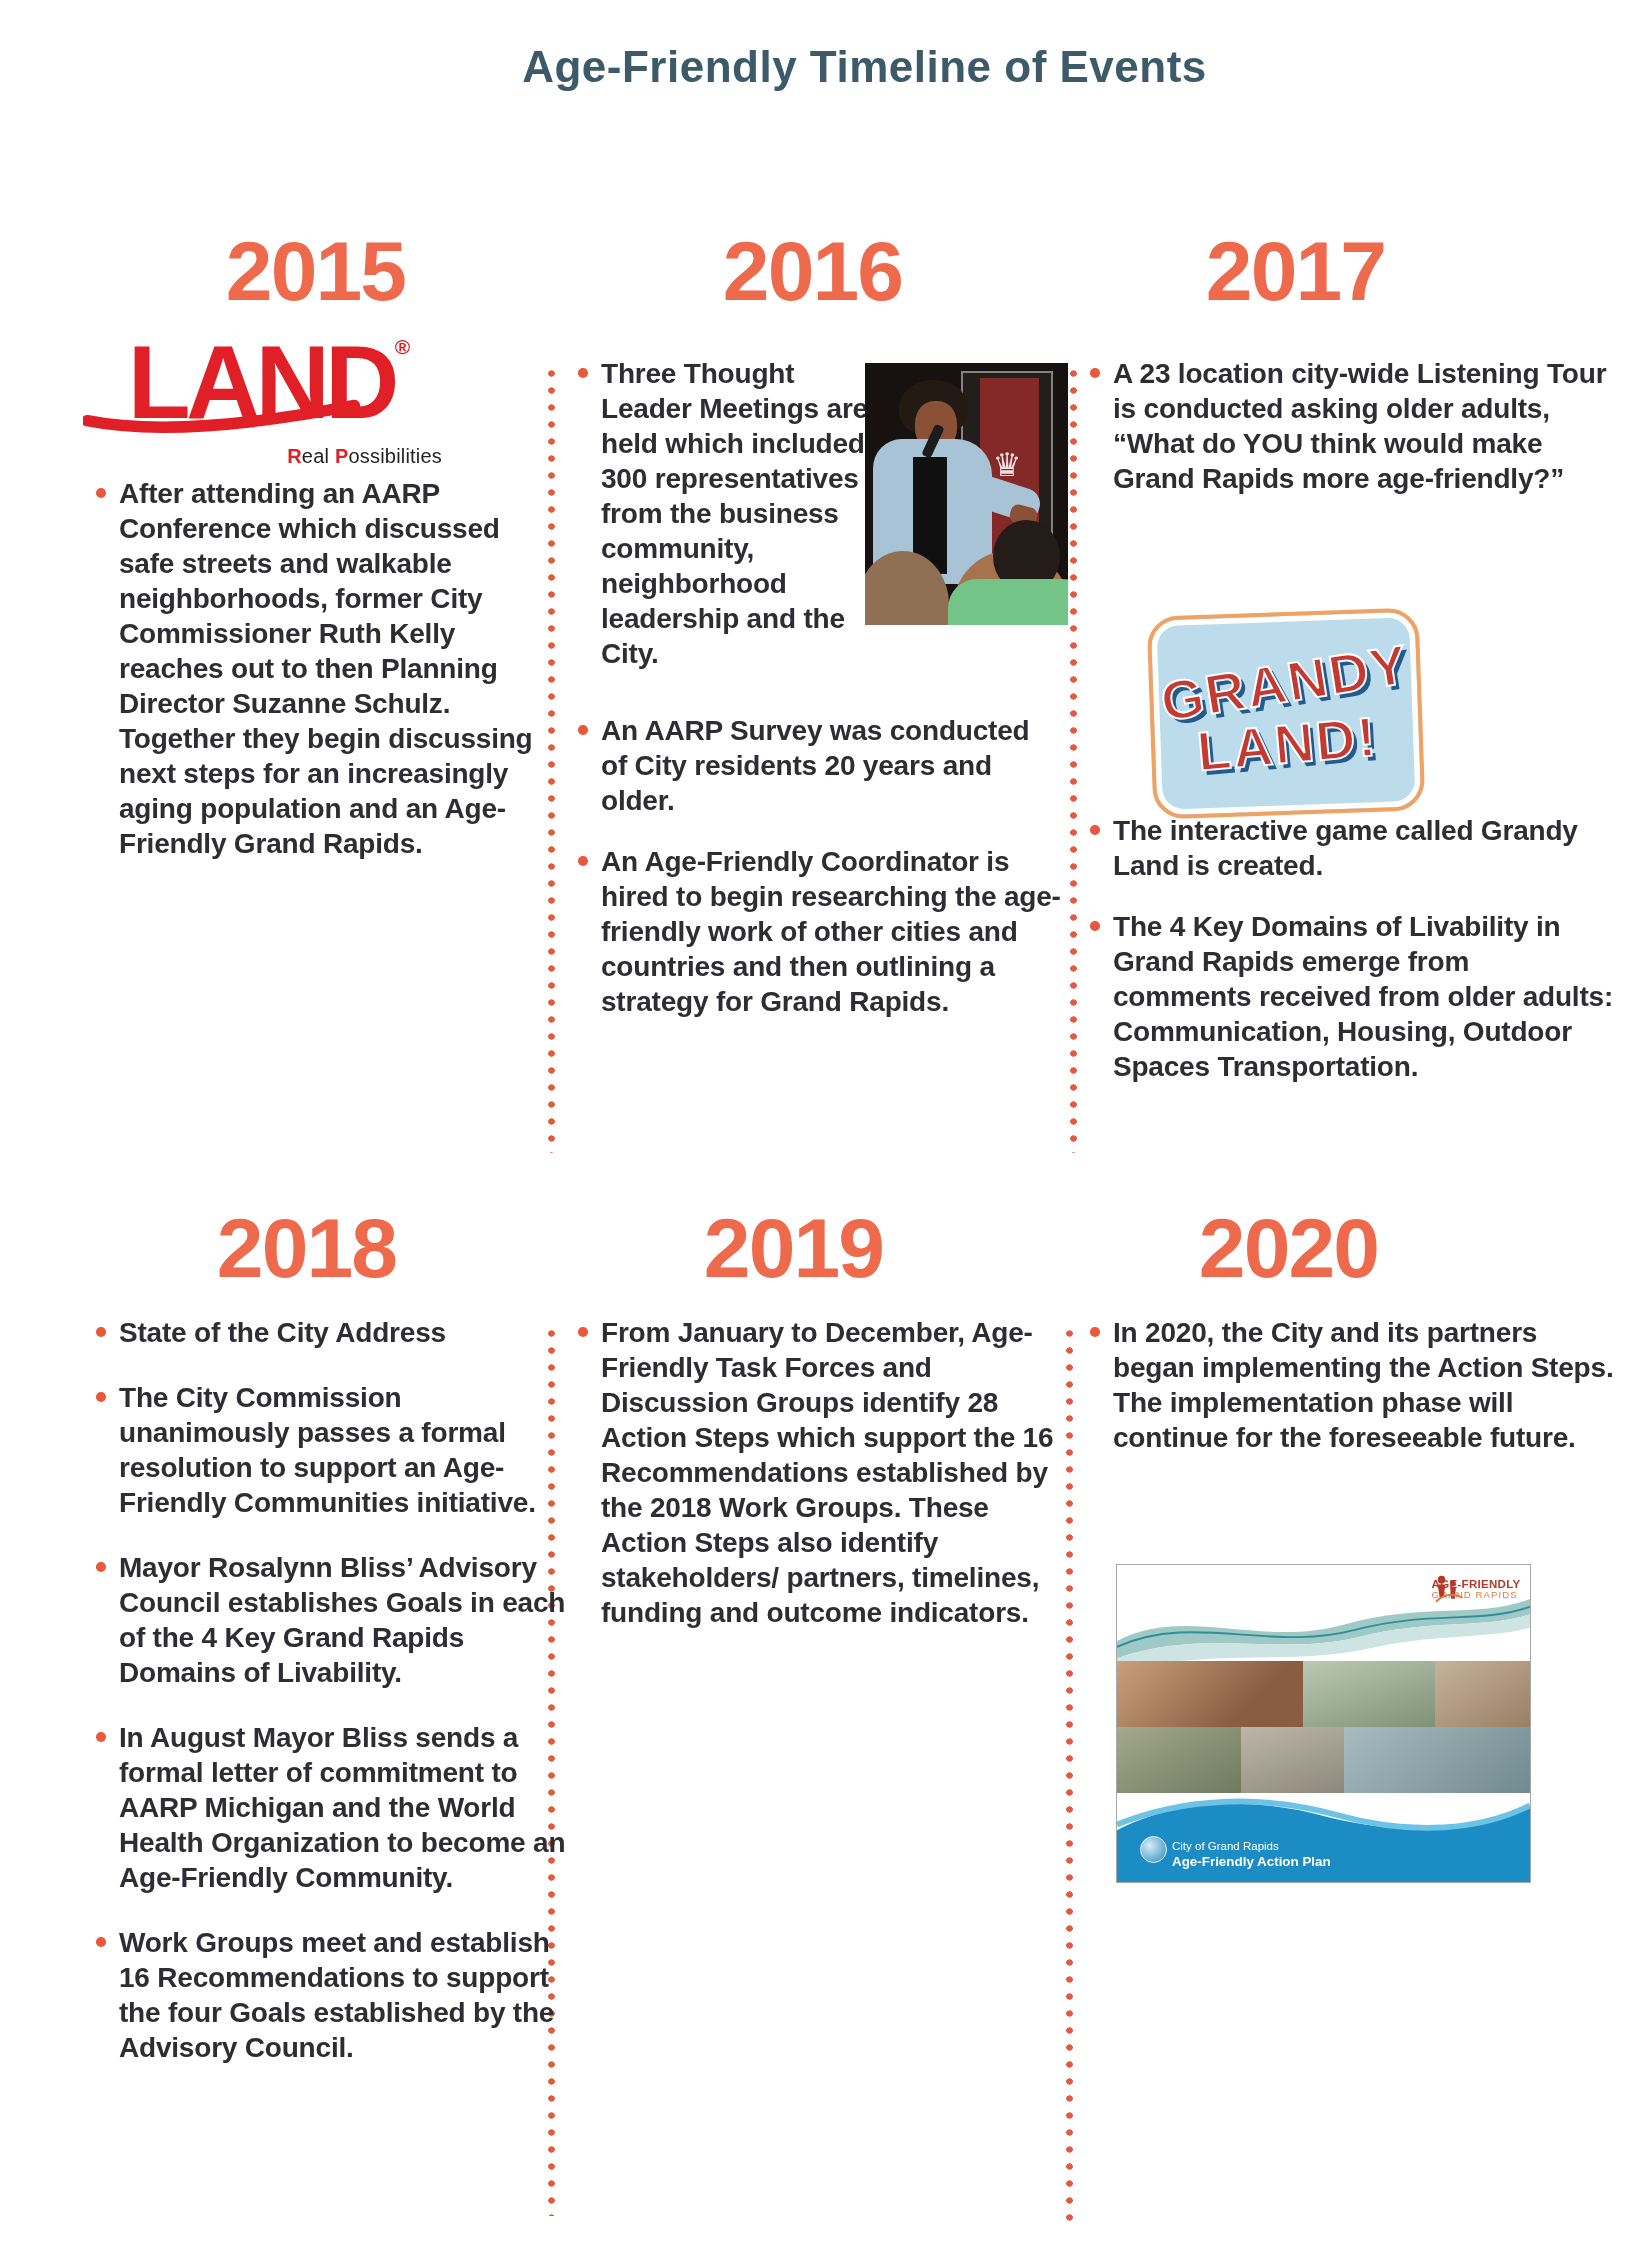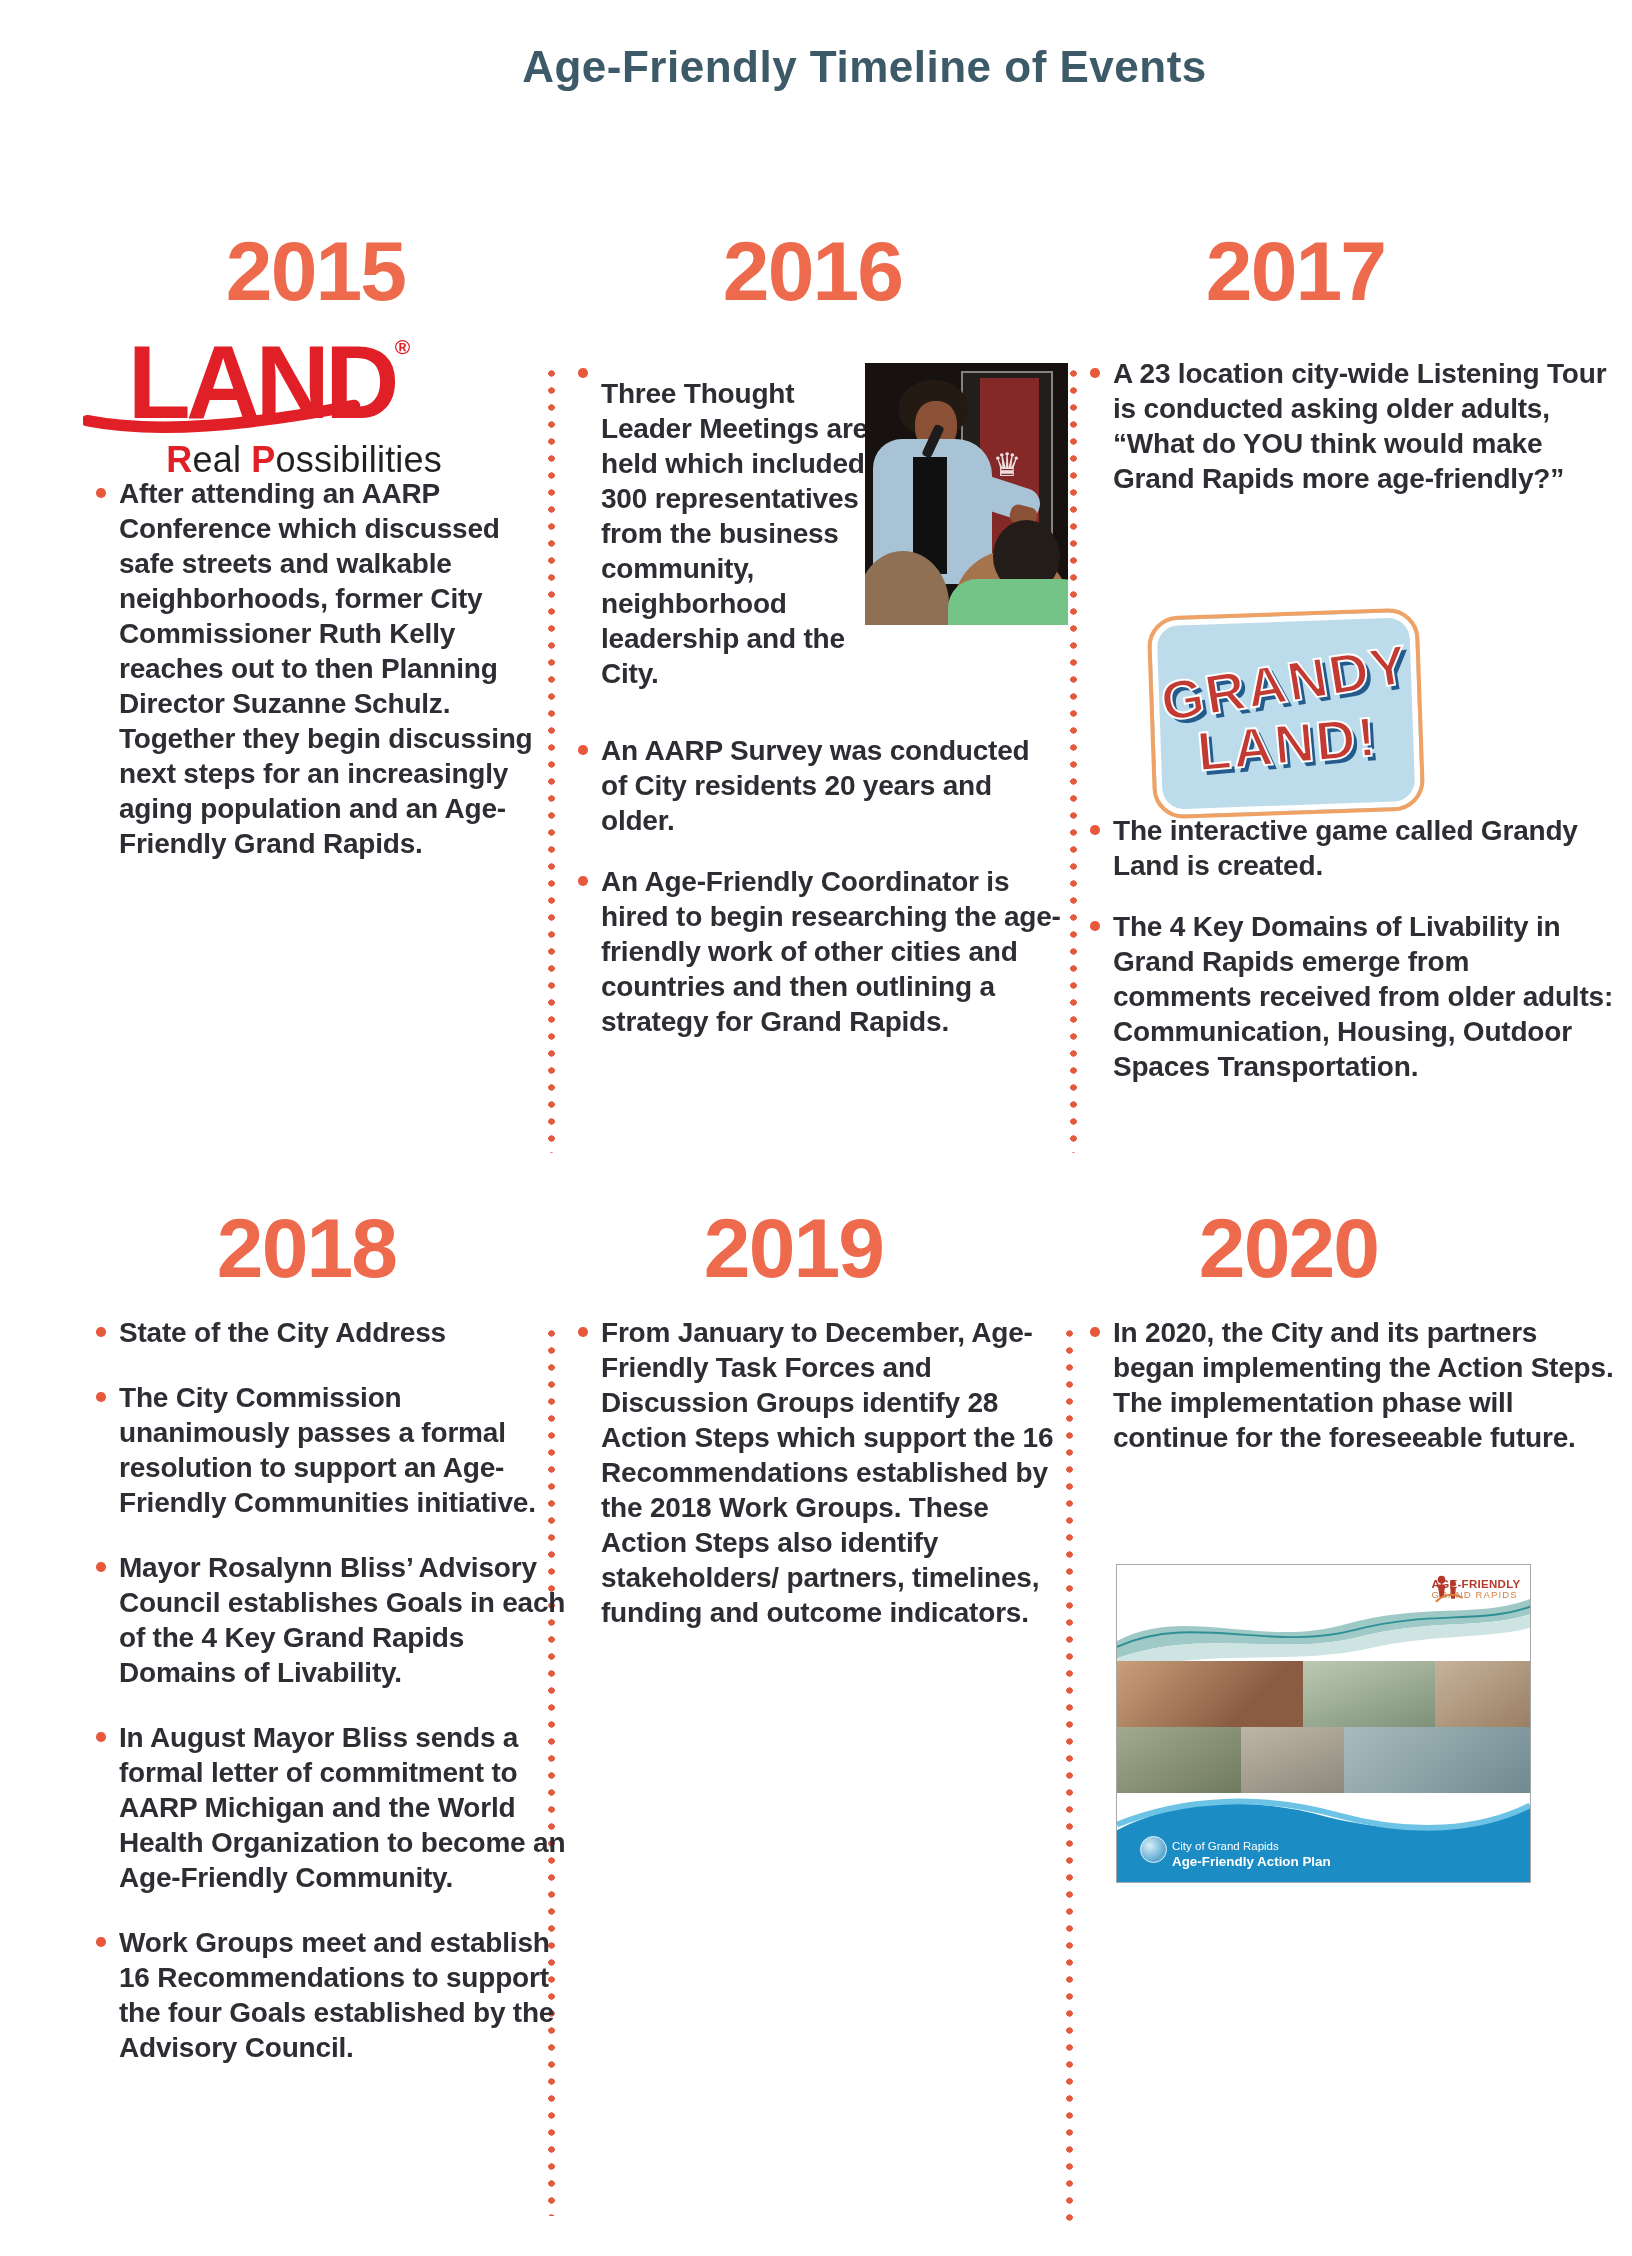--- a/index.html
+++ b/index.html
@@ -25,36 +25,36 @@
   #div3{left:547px;top:1325px;height:891px;}
   #div4{left:1065px;top:1325px;height:899px;}
 
   
   .list{position:absolute;}
   .item{display:flex;align-items:flex-start;margin:0 0 26px 0;}
   .dot{width:9.6px;height:9.6px;border-radius:50%;background:#e8593c;margin:12.4px 13.4px 0 0;flex:none;}
   .item p{margin:0;font-size:28px;line-height:35px;font-weight:bold;color:#2e2d33;letter-spacing:-0.2px;}
   #list2015{left:96px;top:476px;width:454px;}
   #list2016{left:578px;top:356px;width:483px;}
-  #list2016 .narrow p{max-width:270px;margin-top:20px;}
+  #list2016 .narrow p{max-width:270px;}
   #list2016 .gap-big{margin-bottom:42px;}
   #list2017a{left:1090px;top:356px;width:524px;}
   #list2017b{left:1090px;top:813px;width:524px;}
   #list2018{left:96px;top:1315px;width:470px;}
   #list2018 .item{margin-bottom:30px;}
   #list2019{left:578px;top:1315px;width:489px;}
   #list2020{left:1090px;top:1315px;width:528px;}
 
   
   .aarp{position:absolute;left:96px;top:331px;width:346px;}
   .aarp-row{display:flex;align-items:flex-start;justify-content:center;}
   .aarp-word{font-size:103px;line-height:1;font-weight:bold;color:#e01f26;letter-spacing:-4.8px;}
   .aarp-reg{font-size:21px;color:#e01f26;font-weight:bold;margin-top:3.8px;}
   .aarp-swoosh{position:absolute;left:-13.4px;top:63px;width:287px;height:42px;}
-  .aarp-tagline{margin-top:5px;text-align:right;font-size:36px;color:#231f20;letter-spacing:0.2px;}
+  .aarp-tagline{margin-top:11px;text-align:right;font-size:20px;color:#231f20;letter-spacing:0.2px;}
   .aarp-tagline .red{color:#e01f26;font-weight:bold;}
 
   
   .photo2016{position:absolute;left:865px;top:363px;width:203px;height:262px;background:#17120f;overflow:hidden;}
   .photo2016 *{position:absolute;}
   .pd-panel{right:29px;top:15.3px;width:59px;height:201px;background:#7e1d1d;}
   .pd-glass{right:15.3px;top:7.6px;width:88px;height:212px;border:2.9px solid rgba(255,255,255,.45);background:rgba(255,255,255,.05);}
   .pd-crest{right:40px;top:75px;width:42px;height:54px;color:rgba(255,255,255,.85);font-size:32.5px;text-align:center;line-height:54px;}
   .sp-hair{left:34px;top:17px;width:69px;height:55px;background:#241a14;border-radius:55% 55% 45% 45%;}
   .sp-face{left:50px;top:38px;width:42px;height:50px;background:#8a5136;border-radius:45%;}

